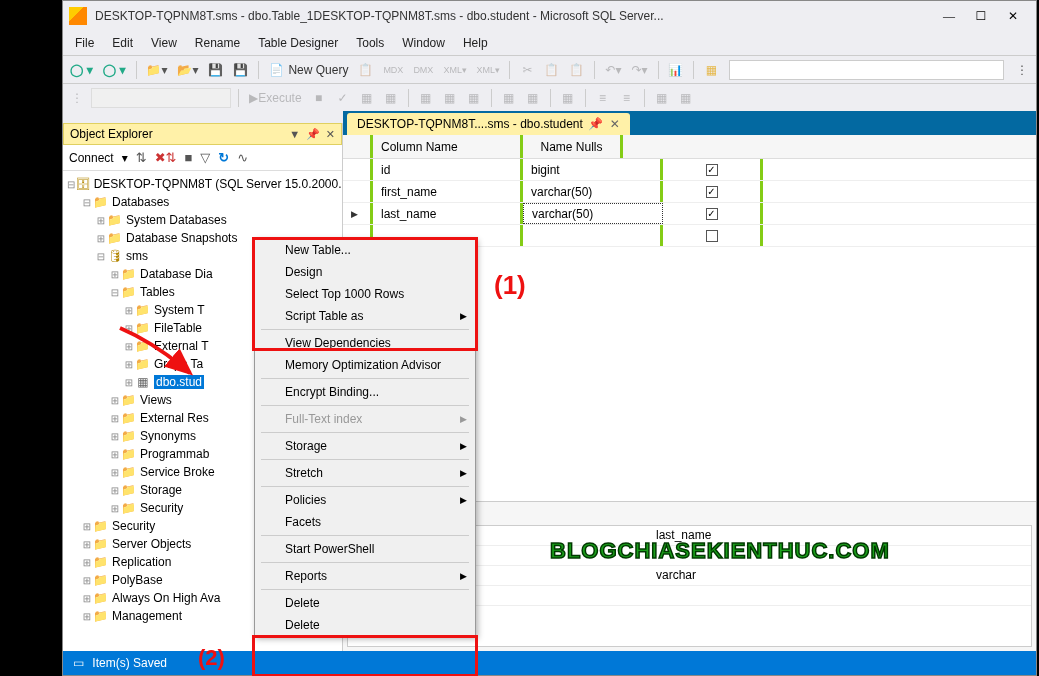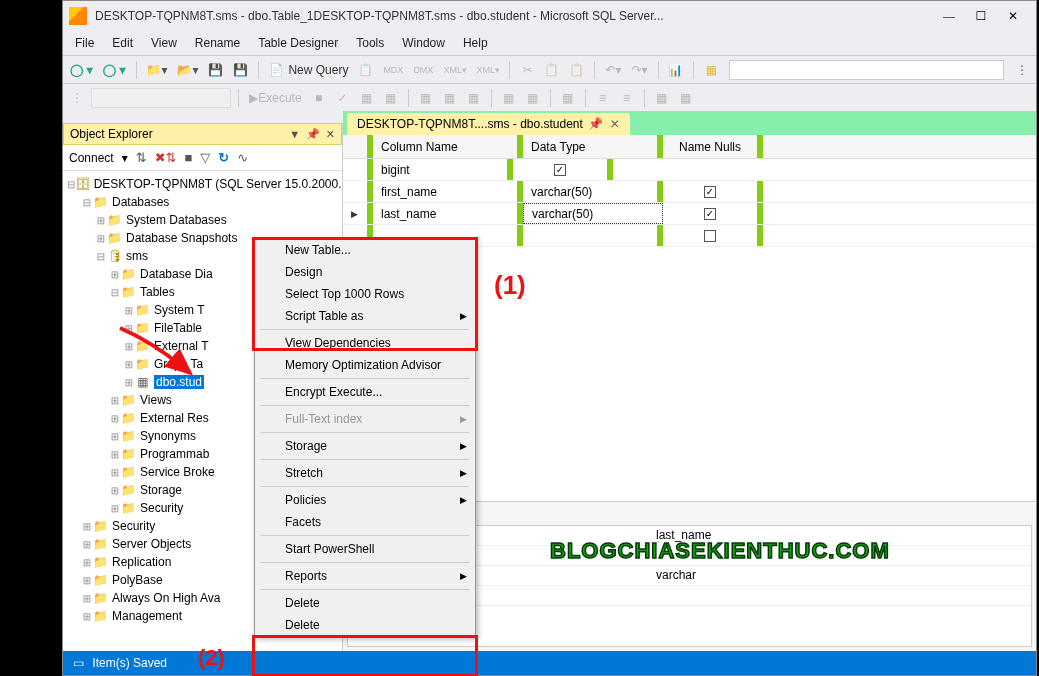--- a/index.html
+++ b/index.html
@@ -32,26 +32,26 @@
 .node { display: flex; align-items: center; height: 18px; cursor:pointer; }
 .node .exp { width: 12px; text-align: center; color: #888; font-size: 10px; }
 .node .ic { width: 16px; text-align: center; margin-right: 3px; }
 .node .ic.folder { color: #e6b84a; }
 .node .ic.db { color: #b38600; }
 .node .ic.table { color: #666; }
 .node.selected span.label { background: #0078d7; color: #fff; padding: 0 2px; }
 .indent1 { padding-left: 14px; } .indent2 { padding-left: 28px; } .indent3 { padding-left: 42px; }
 .indent4 { padding-left: 56px; }
 .main { flex: 1; display: flex; flex-direction: column; }
-.doctabs { height: 24px; background: #86efac; display: flex; align-items: end; padding-left: 4px; }
+.doctabs { height: 24px; background: #0369a1; display: flex; align-items: end; padding-left: 4px; }
 .doctab { background: #fff1a8; height: 22px; padding: 3px 10px; display: flex; align-items: center; gap: 6px; border-top-left-radius: 3px; border-top-right-radius: 3px; font-size: 11px; }
 .doctab .close { color: #666; cursor:pointer; }
 .grid { background: #fff; }
 .grid-head { display: flex; background: #f6f6f6; border-bottom: 1px solid #ddd; height: 24px; }
-.grid-head div, .grid-row div { border-right: 6px solid #84cc16; padding: 3px 8px; display: flex; align-items: center; }
+.grid-head div, .grid-row div { border-right: 3px solid #84cc16; padding: 3px 8px; display: flex; align-items: center; }
 .gcol1 { width: 30px; } .gcol2 { width: 150px; } .gcol3 { width: 140px; } .gcol4 { width: 100px; justify-content: center !important; }
 .grid-row { display: flex; height: 22px; border-bottom: 1px solid #eee; }
 .grid-row.active .gcol1::before { content: "▶"; font-size: 9px; color: #333; }
 .grid-row .gcol3.sel { border: 1px dotted #333; }
 .chk { width: 12px; height: 12px; border: 1px solid #555; display: inline-block; text-align: center; line-height: 10px; font-size: 10px; }
 .proppanel { border-top: 1px solid #ccc; padding: 0; background: #f6f6f6; position: relative;}
 .proptab { display: inline-block; background: #fff; border: 1px solid #ccc; border-bottom: none; padding: 3px 10px; margin: 2px 0 0 4px; font-size: 11px; }
 .proplist { background: #fff; border: 1px solid #ccc; margin: 0 4px 4px 4px; }
 .proprow { display: flex; height: 20px; border-bottom: 1px solid #eee; font-size: 11px; }
 .proprow .k { width: 300px; padding: 2px 8px; color: #555; }
@@ -306,25 +306,25 @@
         <div class="doctab">
           <span>DESKTOP-TQPNM8T....sms - dbo.student</span>
           <span>📌</span>
           <span class="close">✕</span>
         </div>
       </div>
       <div class="grid">
         <div class="grid-head">
           <div class="gcol1"></div>
           <div class="gcol2">Column Name</div>
-          <div class="gcol3">Data Type</div>
           <div class="gcol4">Name Nulls</div>
         </div>
         <div class="grid-row">
           <div class="gcol1"></div>
+          <div class="gcol2">id</div>
           <div class="gcol3">bigint</div>
           <div class="gcol4">
               <span class="chk">✓</span>
             </div>
         </div>
         <div class="grid-row">
           <div class="gcol1"></div>
           <div class="gcol2">first_name</div>
           <div class="gcol3">varchar(50)</div>
           <div class="gcol4">
@@ -381,21 +381,21 @@
 
 <div class="context-menu" id="ctx">
     <div class="citem">New Table...</div>
     <div class="citem">Design</div>
     <div class="citem">Select Top 1000 Rows</div>
     <div class="citem">Script Table as<span class="arrow">▶</span></div>
     <div class="csep"></div>
     <div class="citem">View Dependencies</div>
     <div class="citem">Memory Optimization Advisor</div>
     <div class="csep"></div>
-    <div class="citem">Encrypt Execute...</div>
+    <div class="citem">Encrypt Binding...</div>
     <div class="csep"></div>
     <div class="citem disabled">Full-Text index<span class="arrow">▶</span></div>
     <div class="csep"></div>
     <div class="citem">Storage<span class="arrow">▶</span></div>
     <div class="csep"></div>
     <div class="citem">Stretch<span class="arrow">▶</span></div>
     <div class="csep"></div>
     <div class="citem">Policies<span class="arrow">▶</span></div>
     <div class="citem">Facets</div>
     <div class="csep"></div>

